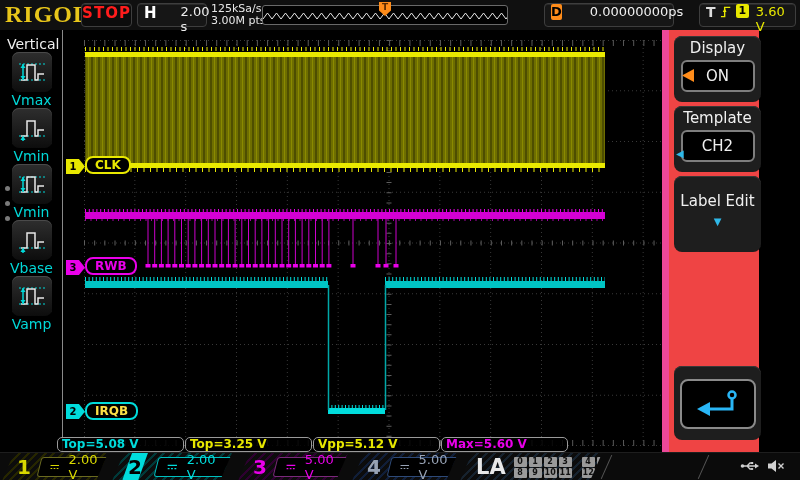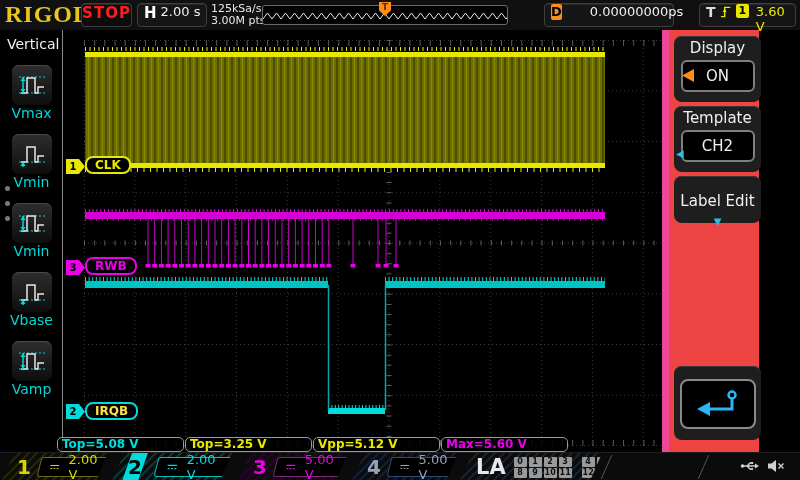--- a/index.html
+++ b/index.html
@@ -10,21 +10,21 @@
   #topbar { position:absolute; left:0; top:0; width:800px; height:30px; background:#101010; }
   .tb-box { position:absolute; background:#161616; border:1px solid #3e3e3e; border-radius:4px;
             display:flex; align-items:flex-start; box-shadow:inset 0 1px 0 #2a2a2a; }
   #logo { position:absolute; left:5px; top:1px; font-family:"Liberation Serif", serif; font-weight:bold;
           font-size:24px; color:#e8c61a; letter-spacing:1px; }
   #stop-box { left:81px; top:3px; width:51px; height:24px; justify-content:center;
               background:#0c0c0c; }
   #stop-box span { color:#ff1c1c; font-weight:bold; font-size:15px; letter-spacing:1px; }
   #h-box { left:137px; top:3px; width:70px; height:24px; }
   #h-box .hlbl { color:#fff; font-weight:bold; font-size:15px; margin-left:6px; }
-  #h-box .hval { color:#eee; font-size:13px; margin-left:4px; }
+  #h-box .hval { color:#eee; font-size:13px; margin-left:24px; }
   #srate { position:absolute; left:211px; top:3px; color:#e8e8e8; font-size:11px; line-height:12px; }
   #preview { position:absolute; left:262px; top:5px; width:246px; height:20px; background:#020202;
              border:1px solid #6a6a6a; border-radius:3px; }
   #preview svg { display:block; }
   #trig-pos-marker { position:absolute; left:379px; top:2px; width:12px; height:14px; background:#ff8c1a;
              clip-path:polygon(0 0,100% 0,100% 60%,50% 100%,0 60%); color:#5a2a00; font-size:9px;
              font-weight:bold; text-align:center; line-height:11px; }
   #d-box { left:544px; top:3px; width:130px; height:24px; }
   #d-badge { width:16px; height:16px; background:#ff8c1a; color:#000; font-weight:bold; font-size:13px;
              border-radius:2px; text-align:center; line-height:16px; margin-left:6px; }
@@ -33,21 +33,21 @@
   #t-box .tlbl { color:#ddd; font-weight:bold; font-size:14px; margin-left:6px; }
   #t-box svg { margin-left:4px; }
   #t-badge { width:14px; height:14px; background:#e8e800; color:#000; font-weight:bold; font-size:11px;
              border-radius:2px; text-align:center; line-height:14px; margin-left:4px; }
   #t-box .tval { color:#e8e800; font-size:13px; margin-left:7px; }
 
   
   #left-sidebar { position:absolute; left:0; top:30px; width:63px; height:422px; background:#000;
                   border-right:1px solid #8a8a8a; }
   #left-title { color:#f0f0f0; font-size:14px; margin:6px 0 0 7px; }
-  .lm-item { width:63px; margin-top:13px; text-align:center; }
+  .lm-item { width:63px; text-align:center; }
   .lm-icon { width:40px; height:40px; margin:0 auto; background:linear-gradient(#2e2e2e,#0d0d0d);
              border-radius:7px; box-shadow:inset 0 1px 0 #4a4a4a, 0 0 0 1px #000;
              display:flex; align-items:center; justify-content:center; cursor:pointer; }
   .lm-label { color:#00d8d8; font-size:14px; margin-top:0px; }
   #page-dots { position:absolute; left:5px; top:156px; }
   #page-dots div { width:5px; height:5px; border-radius:50%; background:#7a7a7a; margin-bottom:10px; }
 
   
   #wave-area { position:absolute; left:84px; top:40px; width:610px; height:406px; }
   .wave-label { position:absolute; background:#000; border:2px solid; border-radius:8px;
@@ -63,21 +63,21 @@
                    border-left:7px solid #ec4899; }
   .menu-group { position:absolute; left:5px; width:87px; background:#1e1e1e; border-radius:8px;
                 box-shadow:inset 0 1px 0 #383838; }
   .mg-header { color:#f0f0f0; font-size:15px; text-align:center; padding-top:3px; }
   .mg-btn { width:74px; height:32px; margin:3px auto 5px auto; background:#000; border:2px solid #7e7e7e;
             border-radius:6px; color:#f0f0f0; font-size:15px; display:flex; align-items:center;
             justify-content:center; cursor:pointer; }
   .mg-arrow { color:#2fb8e8; font-size:10px; }
   #grp-template { position:relative; }
   #tpl-arrow { position:absolute; left:2px; top:42px; }
-  #grp-label-edit { height:47px; cursor:pointer; }
+  #grp-label-edit { height:76px; cursor:pointer; }
   #grp-label-edit .mg-header { padding-top:16px; }
   #le-arrow { display:block; text-align:center; margin-top:6px; }
   #grp-back { height:74px; }
   #back-btn { width:76px; height:50px; margin:13px auto 0 auto; background:#000; border:2px solid #8a8a8a;
               border-radius:8px; display:flex; align-items:center; justify-content:center; cursor:pointer; }
 
   
   #measure-row { position:absolute; left:57px; top:437px; display:flex; gap:1px; z-index:6;border-radius:7px; }
   .meas-box { width:127px; height:15px; background:rgba(0,0,0,0.85); border:1px solid #9a9a9a;
               border-radius:5px; font-size:12px; font-weight:bold; line-height:13px; padding-left:4px;

